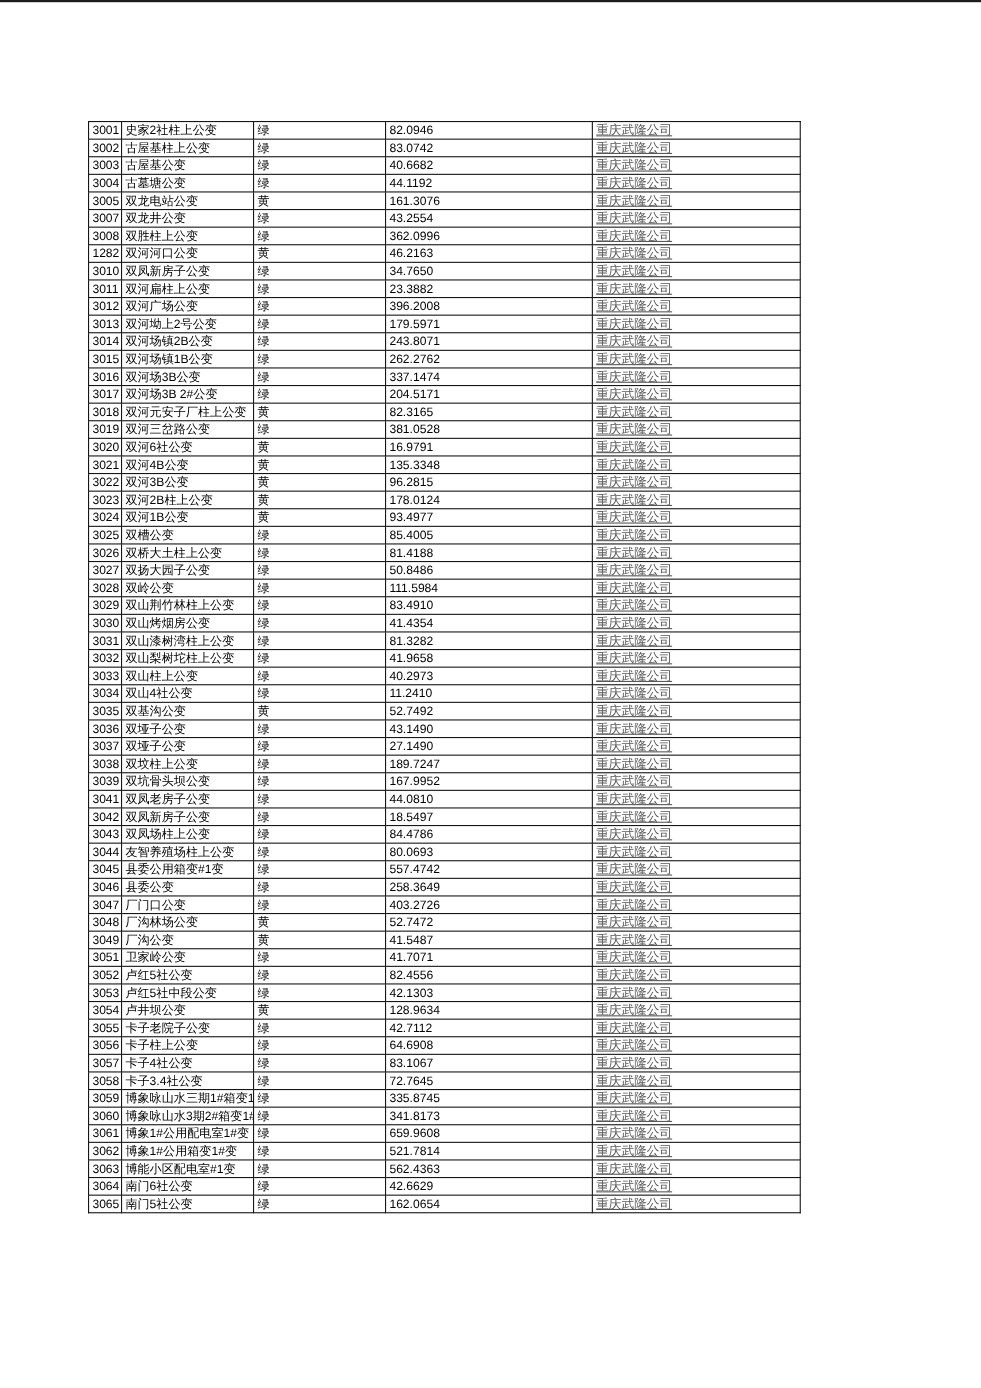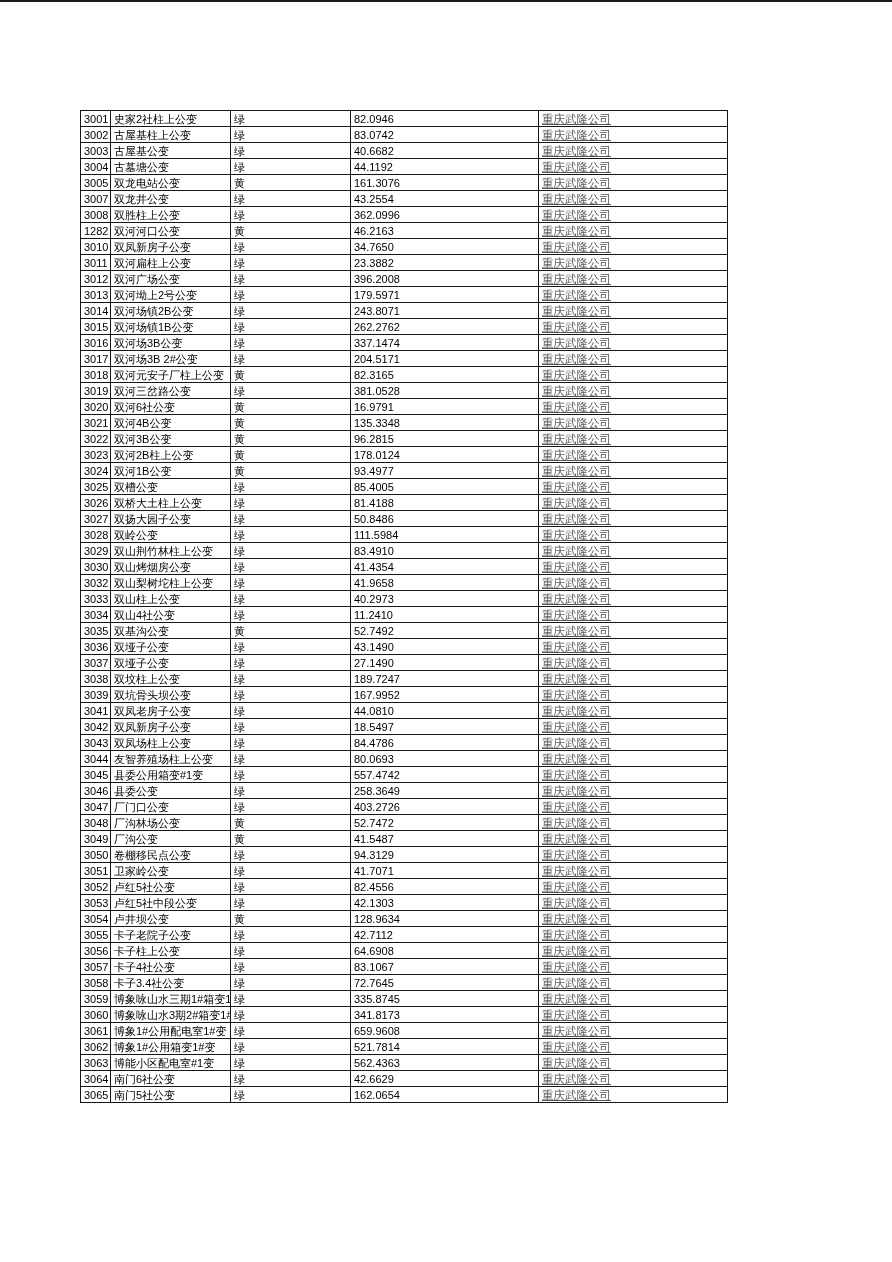--- a/index.html
+++ b/index.html
@@ -261,20 +261,27 @@
         <td class="col-company"><a>重庆武隆公司</a></td>
       </tr>
       <tr>
         <td class="col-id">3030</td>
         <td class="col-name">双山烤烟房公变</td>
         <td class="col-status">绿</td>
         <td class="col-value">41.4354</td>
         <td class="col-company"><a>重庆武隆公司</a></td>
       </tr>
       <tr>
+        <td class="col-id">3031</td>
+        <td class="col-name">双山漆树湾柱上公变</td>
+        <td class="col-status">绿</td>
+        <td class="col-value">81.3282</td>
+        <td class="col-company"><a>重庆武隆公司</a></td>
+      </tr>
+      <tr>
         <td class="col-id">3032</td>
         <td class="col-name">双山梨树坨柱上公变</td>
         <td class="col-status">绿</td>
         <td class="col-value">41.9658</td>
         <td class="col-company"><a>重庆武隆公司</a></td>
       </tr>
       <tr>
         <td class="col-id">3033</td>
         <td class="col-name">双山柱上公变</td>
         <td class="col-status">绿</td>
@@ -377,27 +384,20 @@
         <td class="col-name">厂沟林场公变</td>
         <td class="col-status">黄</td>
         <td class="col-value">52.7472</td>
         <td class="col-company"><a>重庆武隆公司</a></td>
       </tr>
       <tr>
         <td class="col-id">3049</td>
         <td class="col-name">厂沟公变</td>
         <td class="col-status">黄</td>
         <td class="col-value">41.5487</td>
-        <td class="col-company"><a>重庆武隆公司</a></td>
-      </tr>
-      <tr>
-        <td class="col-id">3050</td>
-        <td class="col-name">卷棚移民点公变</td>
-        <td class="col-status">绿</td>
-        <td class="col-value">94.3129</td>
         <td class="col-company"><a>重庆武隆公司</a></td>
       </tr>
       <tr>
         <td class="col-id">3051</td>
         <td class="col-name">卫家岭公变</td>
         <td class="col-status">绿</td>
         <td class="col-value">41.7071</td>
         <td class="col-company"><a>重庆武隆公司</a></td>
       </tr>
       <tr>

